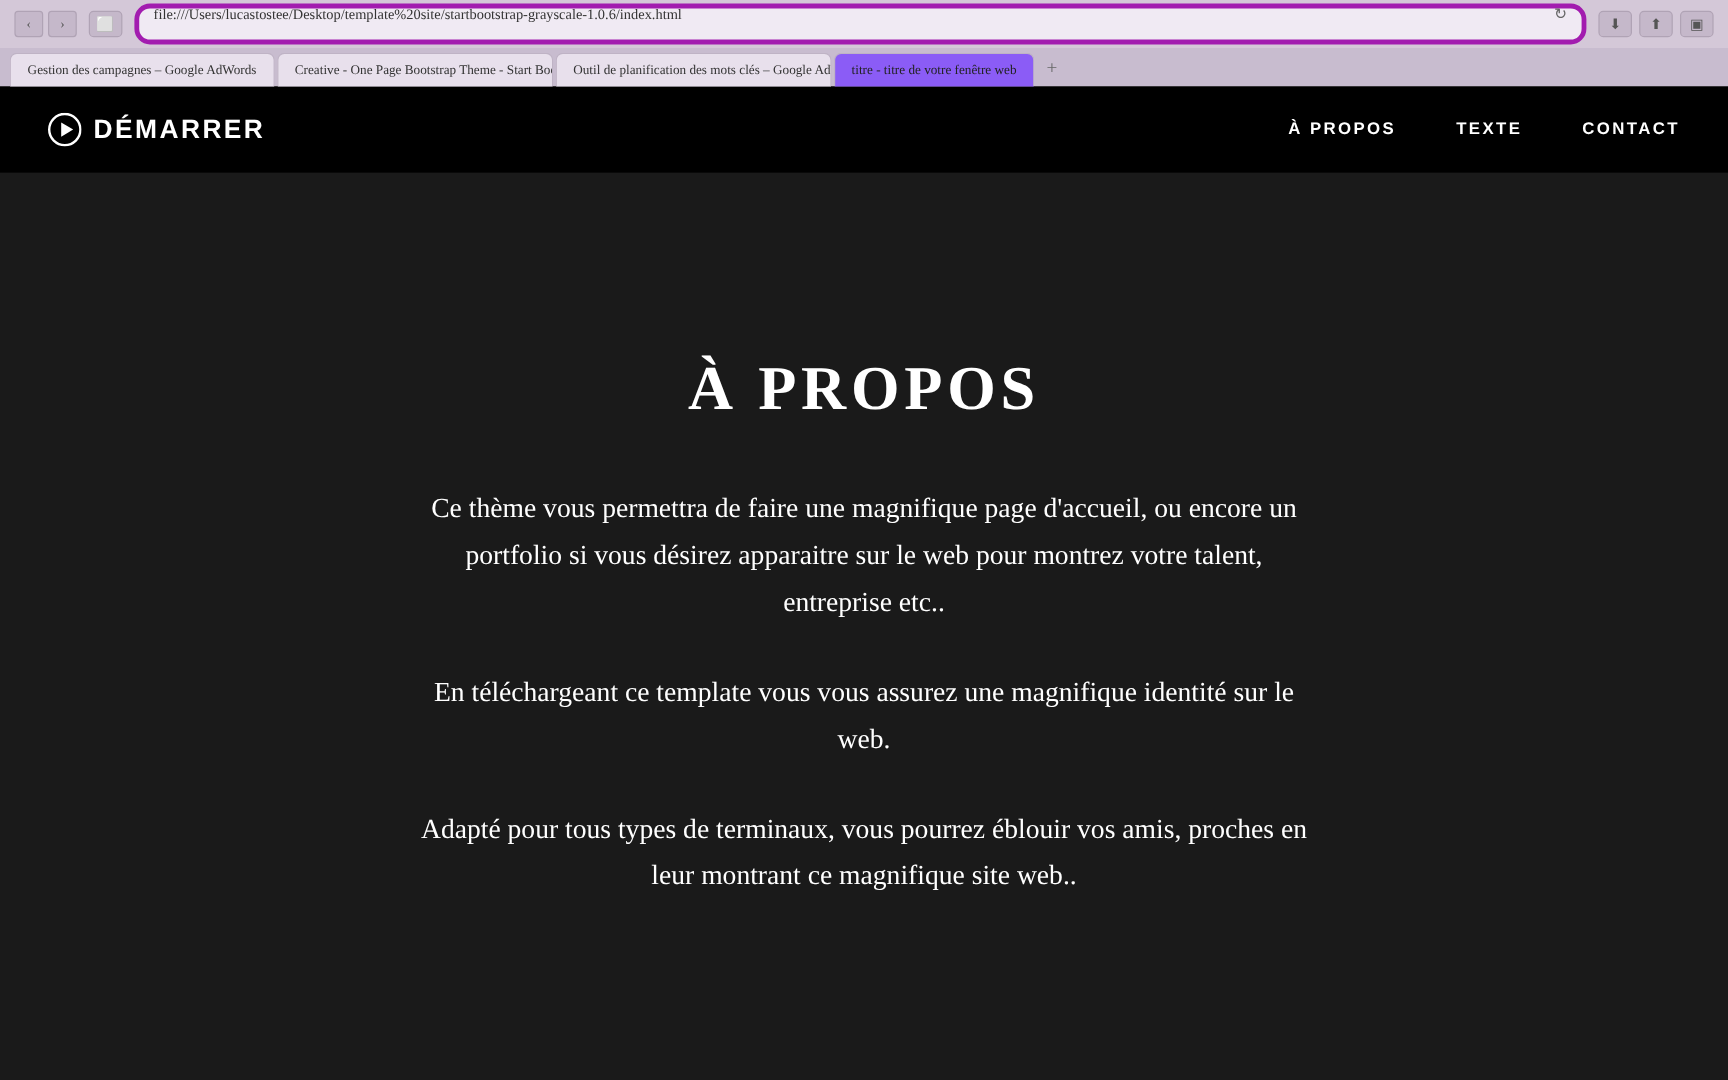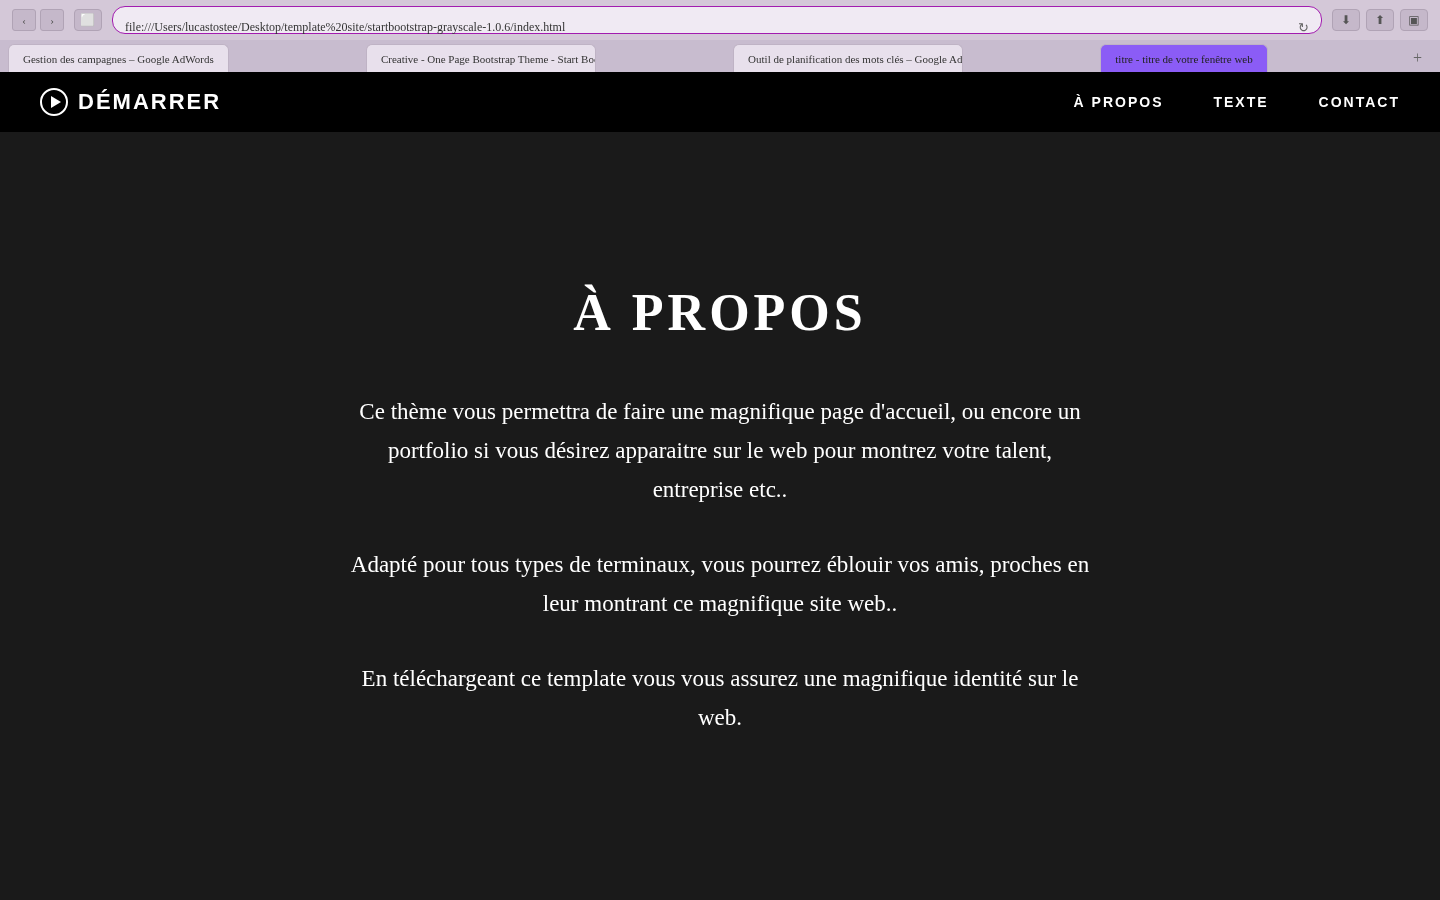--- a/index.html
+++ b/index.html
@@ -62,24 +62,24 @@
       justify-content: center;
       font-size: 11px;
       color: #555;
       cursor: pointer;
     }
 
     .address-bar {
       flex: 1;
       height: 26px;
       background: #f0eaf3;
-      border: 1px solid #a21caf;
+      border: 4px solid #a21caf;
       border-radius: 13px;
       display: flex;
-      align-items: flex-start;
+      align-items: flex-end;
       padding: 13px 12px;
       font-size: 12px;
       color: #333;
       gap: 8px;
     }
 
     .address-bar-text {
       flex: 1;
       font-size: 12px;
       color: #333;
@@ -99,21 +99,20 @@
       gap: 6px;
     }
 
     .browser-tabs {
       display: flex;
       background: #c8bccf;
       padding: 0 8px;
       gap: 0;
       align-items: flex-end;
       height: 32px;
-      justify-content: space-between;
     }
 
     .browser-tab {
       height: 28px;
       padding: 0 14px;
       background: #e8e0ec;
       border-radius: 6px 6px 0 0;
       display: flex;
       align-items: center;
       font-size: 11px;
@@ -143,21 +142,21 @@
       width: auto;
     }
 
     
     .navbar {
       background-color: #000000;
       display: flex;
       align-items: center;
       justify-content: space-between;
       padding: 16px 40px;
-      height: 60px;
+      height: 72px;
       width: 100%;
     }
 
     .navbar-brand {
       display: flex;
       align-items: center;
       gap: 10px;
       text-decoration: none;
       color: #ffffff;
     }
@@ -294,16 +293,16 @@
     <li class="nav-item">
       <a href="#">CONTACT</a>
     </li>
   </ul>
 </nav>
 
 <main class="main-content">
   <section class="section-about">
     <h2 class="section-title">À PROPOS</h2>
     <p class="section-text">Ce thème vous permettra de faire une magnifique page d'accueil, ou encore un portfolio si vous désirez apparaitre sur le web pour montrez votre talent, entreprise etc..</p>
+    <p class="section-text">En téléchargeant ce template vous vous assurez une magnifique identité sur le web.</p>
     <p class="section-text">Adapté pour tous types de terminaux, vous pourrez éblouir vos amis, proches en leur montrant ce magnifique site web..</p>
-    <p class="section-text">En téléchargeant ce template vous vous assurez une magnifique identité sur le web.</p>
   </section>
 </main>
 
 </body></html>

